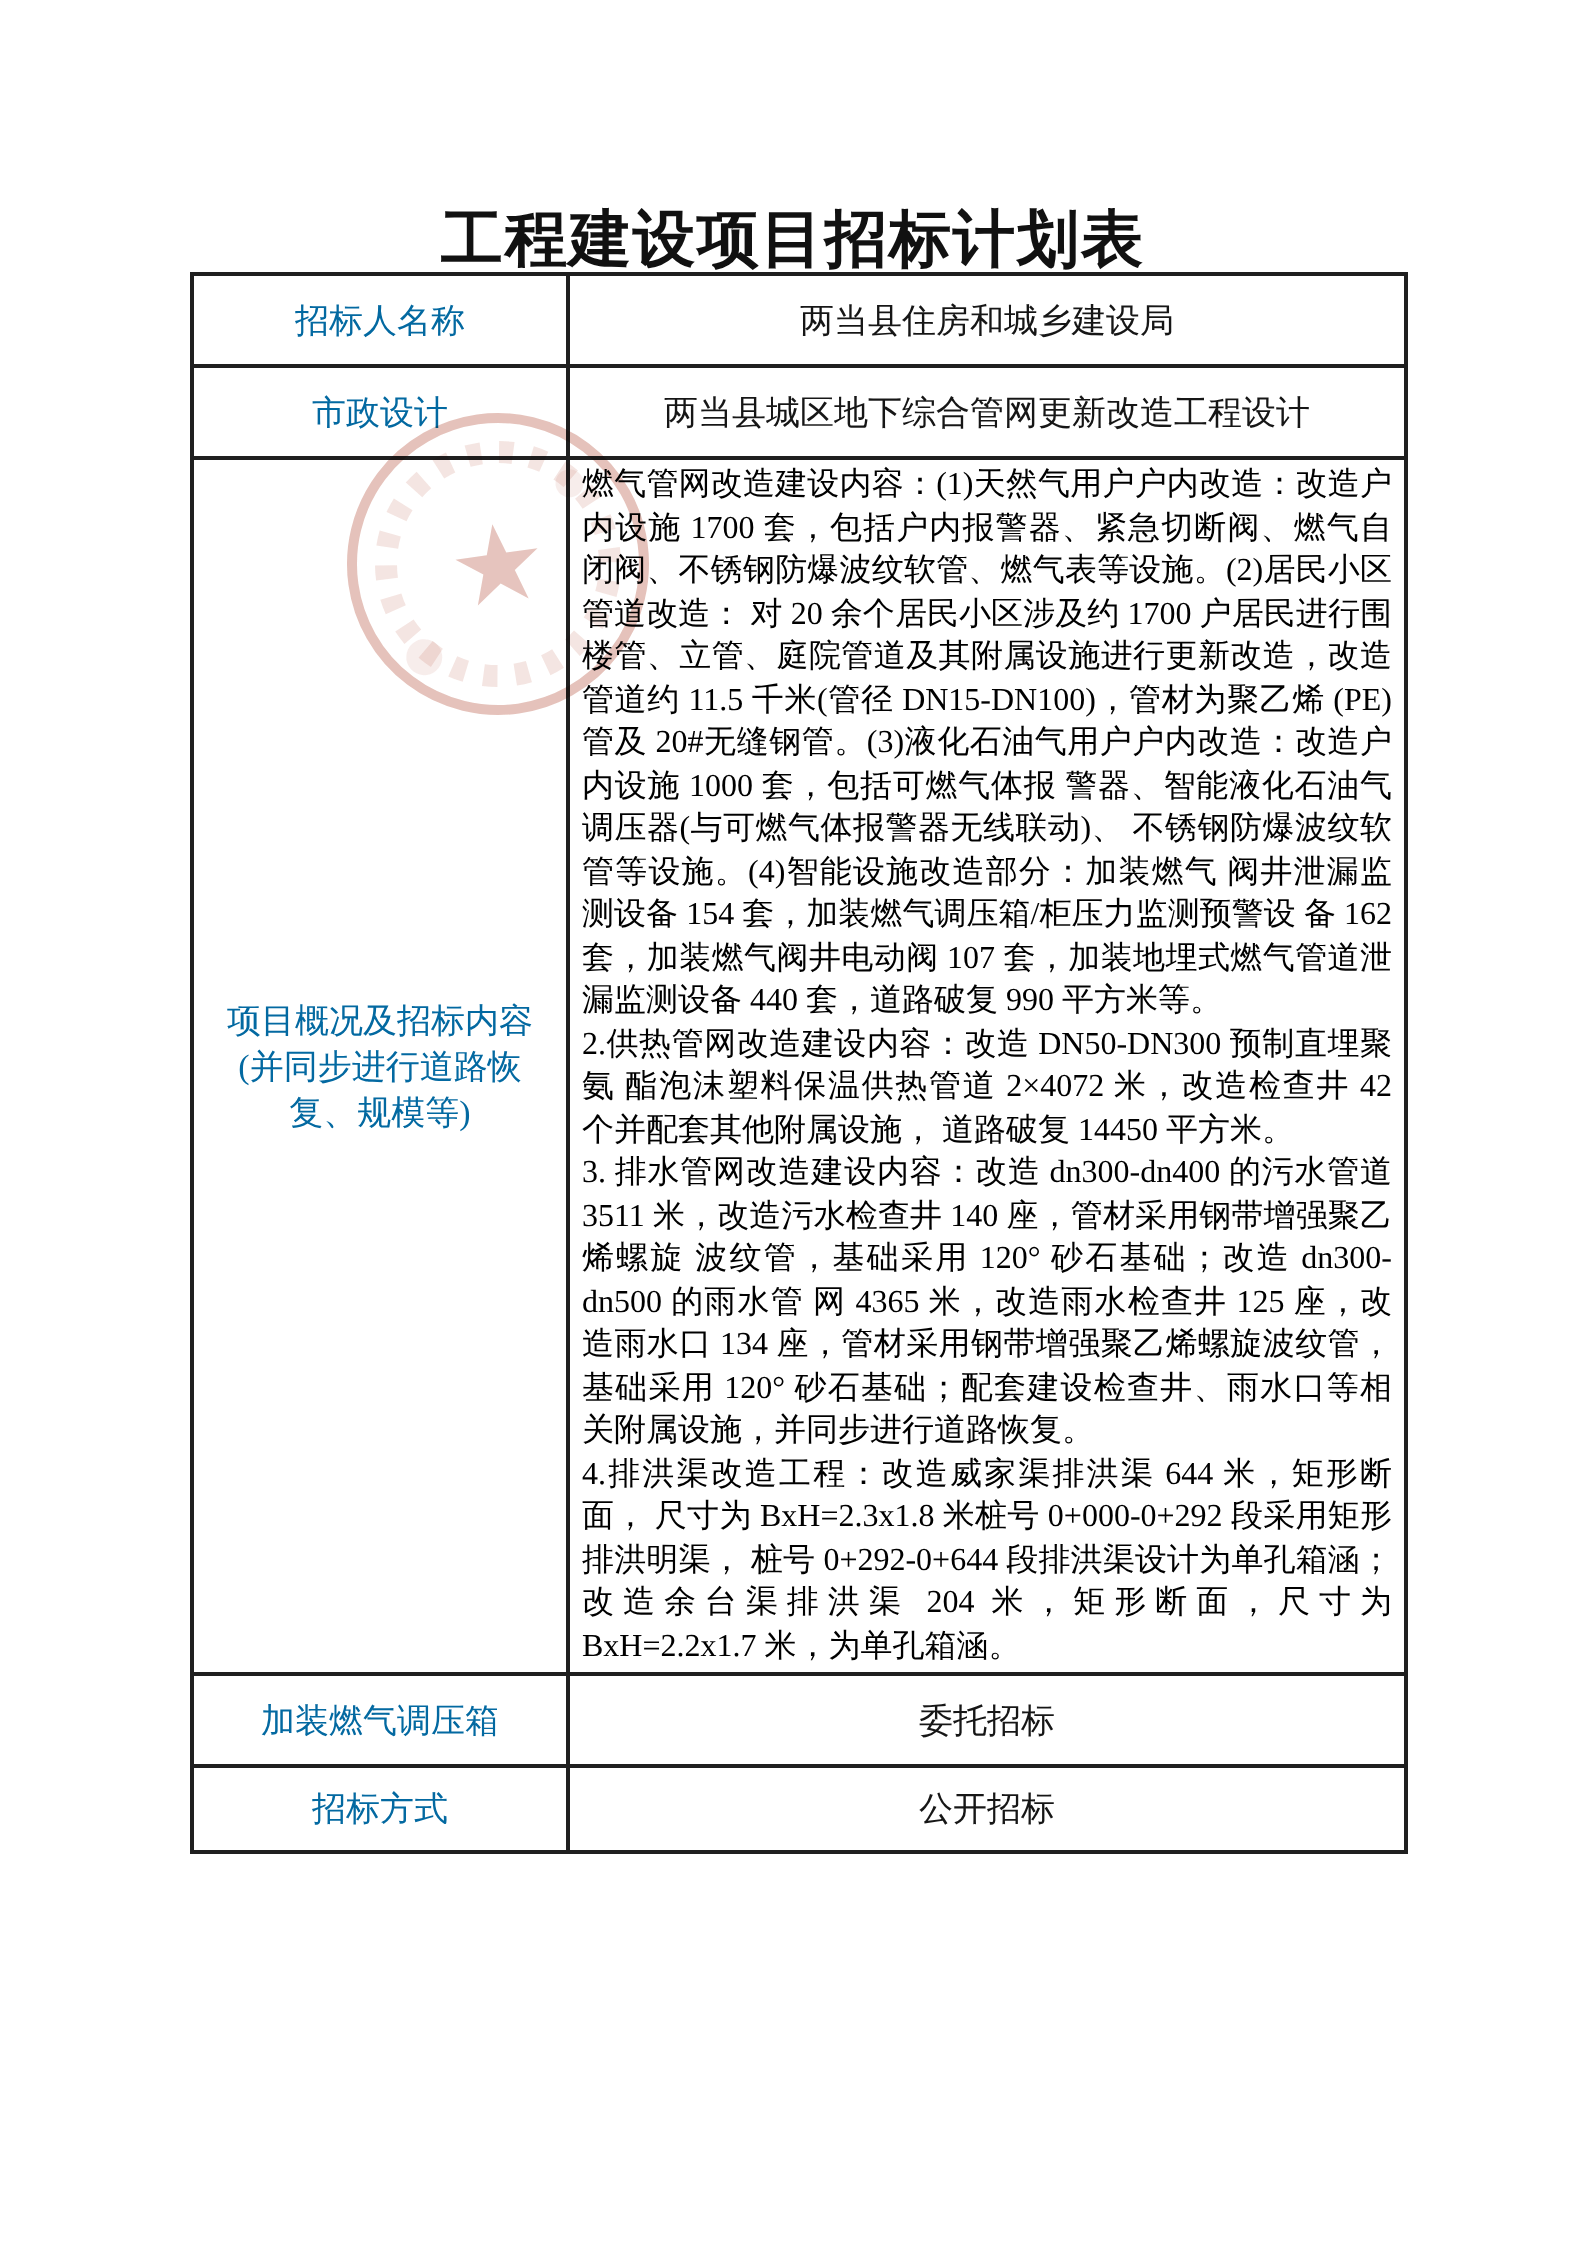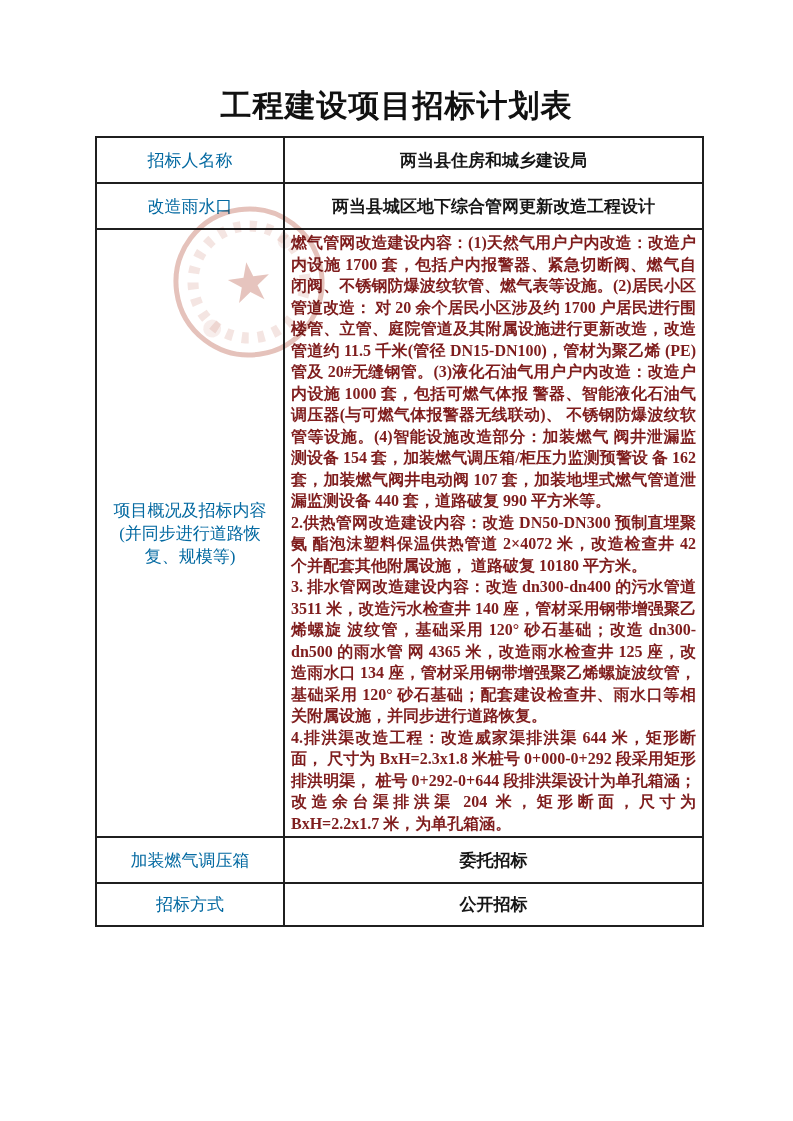--- a/index.html
+++ b/index.html
@@ -3,50 +3,50 @@
 <meta charset="utf-8">
 <style>
   html,body{margin:0;padding:0;}
   body{
     width:793px;height:1121px;background:#ffffff;position:relative;
     font-family:"Liberation Serif","DejaVu Serif",serif;color:#1b1b1b;
     overflow:hidden;
   }
   .page{position:absolute;inset:0;background:#ffffff;}
   .doc-title{
-    position:absolute;top:85px;left:0;width:100%;
+    position:absolute;top:99px;left:0;width:100%;
     text-align:center;font-size:31px;font-weight:bold;letter-spacing:1px;
     color:#111;
   }
   table.doc-table{
     position:absolute;left:95px;top:136px;width:607px;
     border-collapse:collapse;table-layout:fixed;
   }
   table.doc-table td{
     border:2px solid #1f1f1f;
     padding:2px 6px;
     vertical-align:middle;
   }
   col.c1{width:188px;}
   col.c2{width:419px;}
   td.label{
     text-align:center;font-size:17px;line-height:23px;color:#0369a1;
     padding:2px 10px;
   }
   td.value{
-    text-align:center;font-size:17px;line-height:23px;color:#161616;font-weight:bold;
+    text-align:center;font-size:17px;line-height:23px;color:#161616;
   }
   tr.r-std td{height:40px;}
   tr.r-approval td{height:62px;}
   tr.r-short td{height:37px;}
   td.overview{
     text-align:justify;vertical-align:top;padding:3px 7px 6px 7px;
   }
   td.overview p{
-    margin:0;font-size:16px;line-height:21.5px;color:#7f1d1d;
+    margin:0;font-size:16px;line-height:21.5px;color:#000000;
   }
   .seal{
     position:absolute;left:168px;top:201px;width:162px;height:162px;
     mix-blend-mode:multiply;opacity:0.85;pointer-events:none;
     transform:rotate(-8deg);
   }
 </style>
 </head>
 <body>
 
@@ -60,31 +60,31 @@
         <col class="c2">
       </colgroup>
 
     <tbody>
         <tr class="r-std">
       <td class="label">招标人名称</td>
       <td class="value">两当县住房和城乡建设局</td>
     </tr>
 
     <tr class="r-std">
-      <td class="label">改造雨水口</td>
+      <td class="label">市政设计</td>
       <td class="value">两当县城区地下综合管网更新改造工程设计</td>
     </tr>
 
 
 
     <tr>
       <td class="label">项目概况及招标内容(并同步进行道路恢复、规模等)</td>
       <td class="value overview">
         <p>燃气管网改造建设内容：(1)天然气用户户内改造：改造户内设施 1700 套，包括户内报警器、紧急切断阀、燃气自闭阀、不锈钢防爆波纹软管、燃气表等设施。(2)居民小区管道改造： 对 20 余个居民小区涉及约 1700 户居民进行围楼管、立管、庭院管道及其附属设施进行更新改造，改造管道约 11.5 千米(管径 DN15-DN100)，管材为聚乙烯 (PE) 管及 20#无缝钢管。(3)液化石油气用户户内改造：改造户内设施 1000 套，包括可燃气体报 警器、智能液化石油气调压器(与可燃气体报警器无线联动)、 不锈钢防爆波纹软管等设施。(4)智能设施改造部分：加装燃气 阀井泄漏监测设备 154 套，加装燃气调压箱/柜压力监测预警设 备 162 套，加装燃气阀井电动阀 107 套，加装地埋式燃气管道泄 漏监测设备 440 套，道路破复 990 平方米等。</p>
-        <p>2.供热管网改造建设内容：改造 DN50-DN300 预制直埋聚氨 酯泡沫塑料保温供热管道 2×4072 米，改造检查井 42 个并配套其他附属设施， 道路破复 10180 平方米。</p>
+        <p>2.供热管网改造建设内容：改造 DN50-DN300 预制直埋聚氨 酯泡沫塑料保温供热管道 2×4072 米，改造检查井 42 个并配套其他附属设施， 道路破复 14450 平方米。</p>
         <p>3. 排水管网改造建设内容：改造 dn300-dn400 的污水管道 3511 米，改造污水检查井 140 座，管材采用钢带增强聚乙烯螺旋 波纹管，基础采用 120° 砂石基础；改造 dn300-dn500 的雨水管 网 4365 米，改造雨水检查井 125 座，改造雨水口 134 座，管材采用钢带增强聚乙烯螺旋波纹管，基础采用 120° 砂石基础；配套建设检查井、雨水口等相关附属设施，并同步进行道路恢复。</p>
         <p>4.排洪渠改造工程：改造威家渠排洪渠 644 米，矩形断面， 尺寸为 BxH=2.3x1.8 米桩号 0+000-0+292 段采用矩形排洪明渠， 桩号 0+292-0+644 段排洪渠设计为单孔箱涵；改造余台渠排洪渠 204 米，矩形断面，尺寸为 BxH=2.2x1.7 米，为单孔箱涵。</p>
       </td>
     </tr>
 
 
 
     <tr class="r-std">
       <td class="label">加装燃气调压箱</td>
       <td class="value">委托招标</td>

